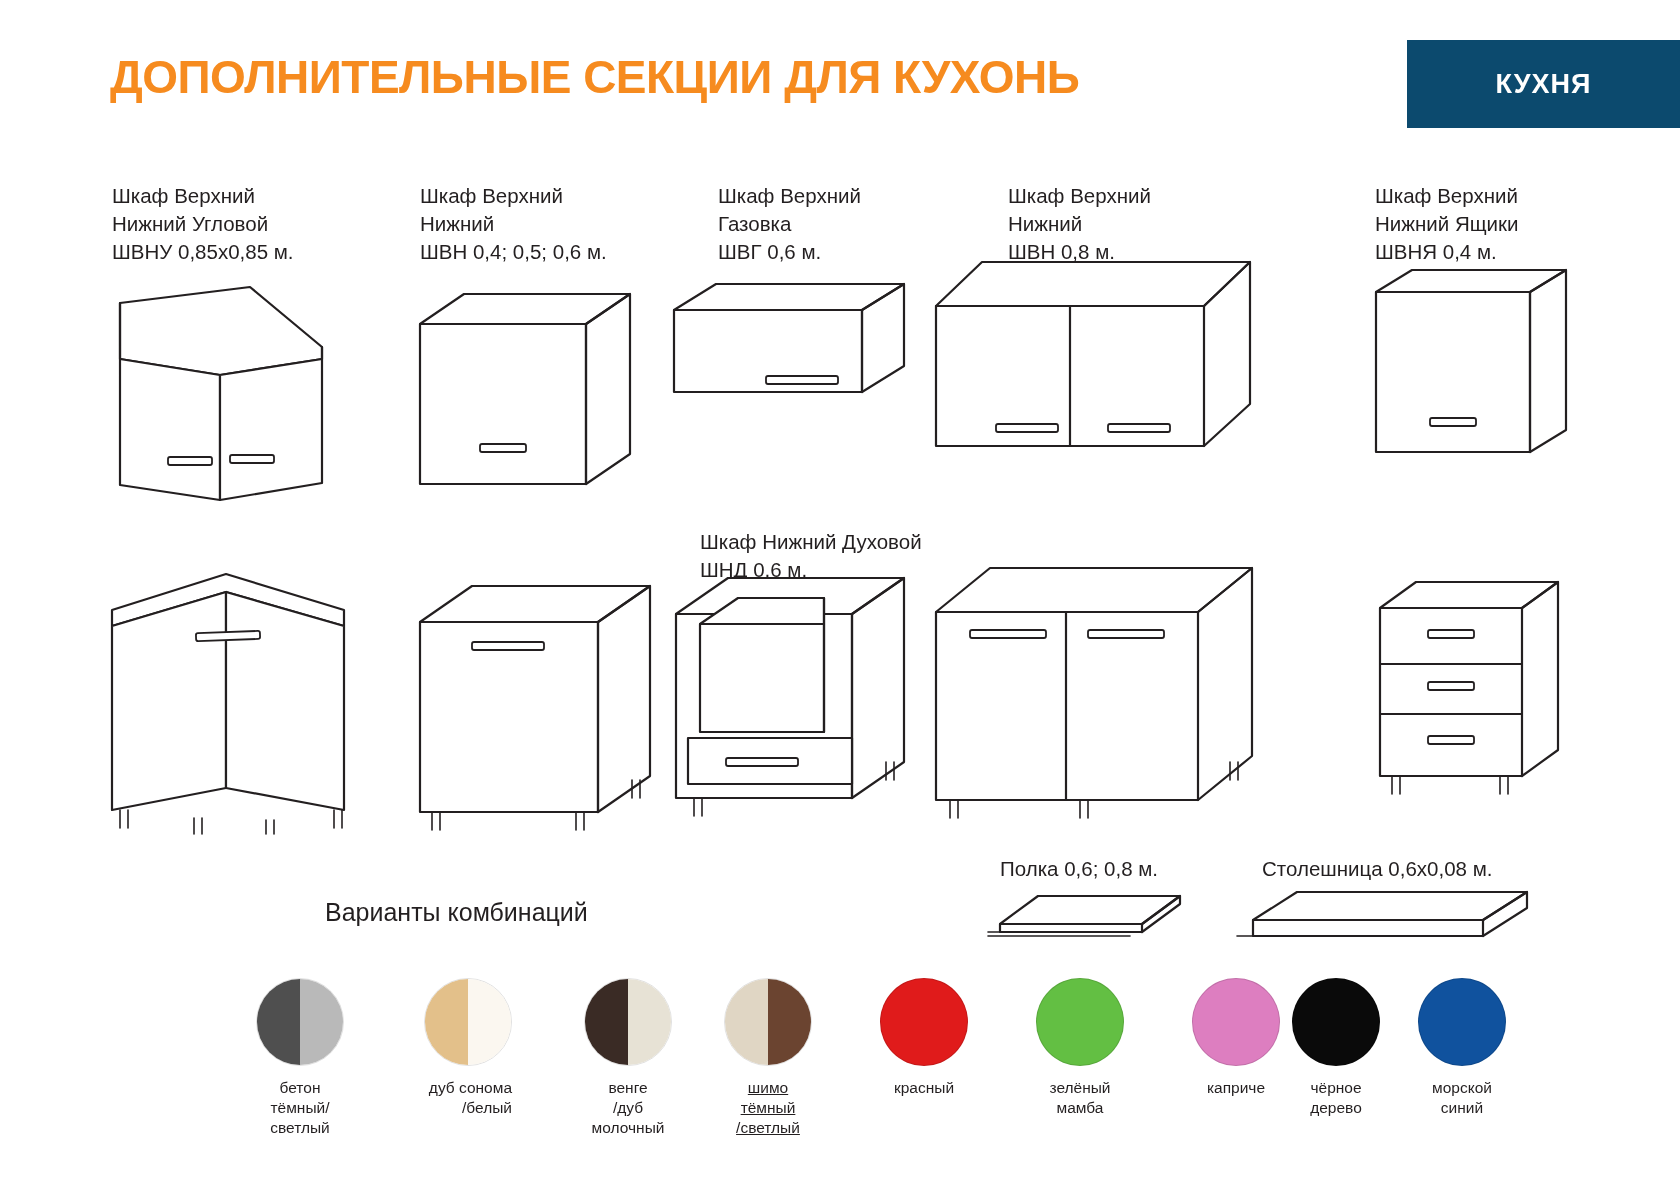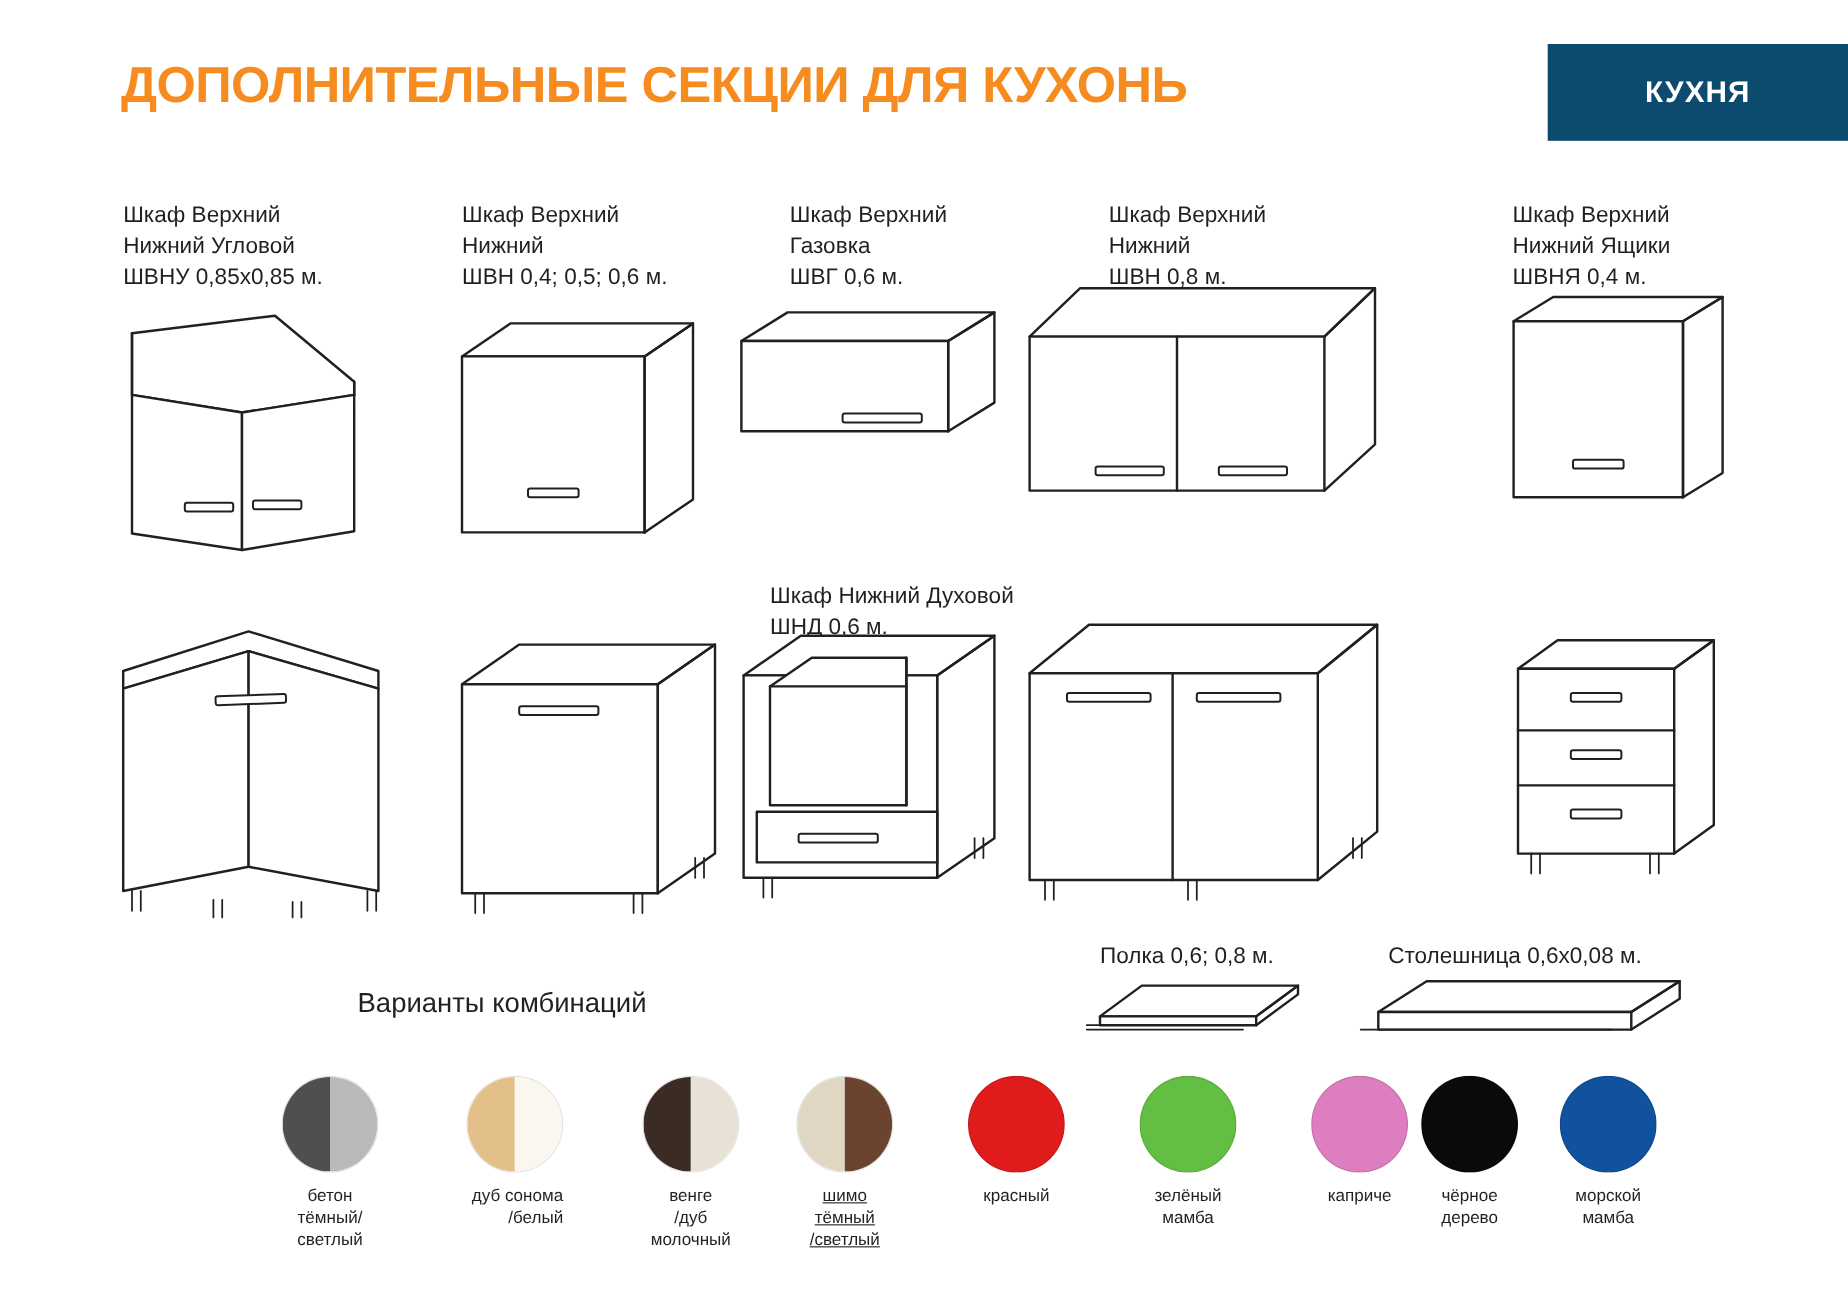--- a/index.html
+++ b/index.html
@@ -335,17 +335,17 @@
 
   <div class="sw" style="left:1160px;top:0;left:1204px;">
     <div class="disc" style="background:#0a0a0a;"></div>
     <div class="lbl">чёрное
 дерево</div>
   </div>
 
   <div class="sw" style="left:1330px;top:0;">
     <div class="disc" style="background:#10529e;"></div>
     <div class="lbl">морской
-мамба</div>
+синий</div>
   </div>
 
 
 </div>
 
 </body></html>

